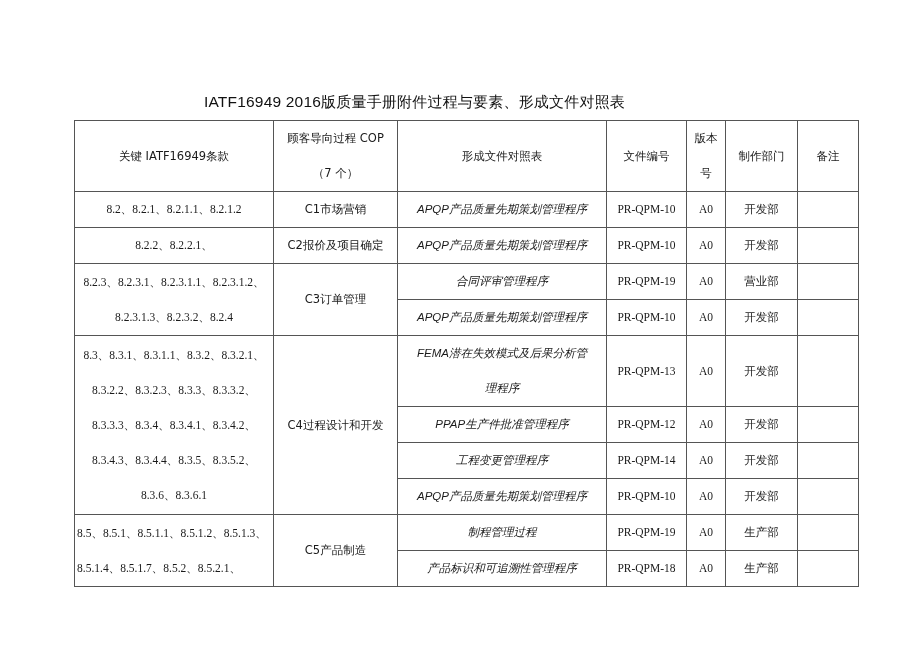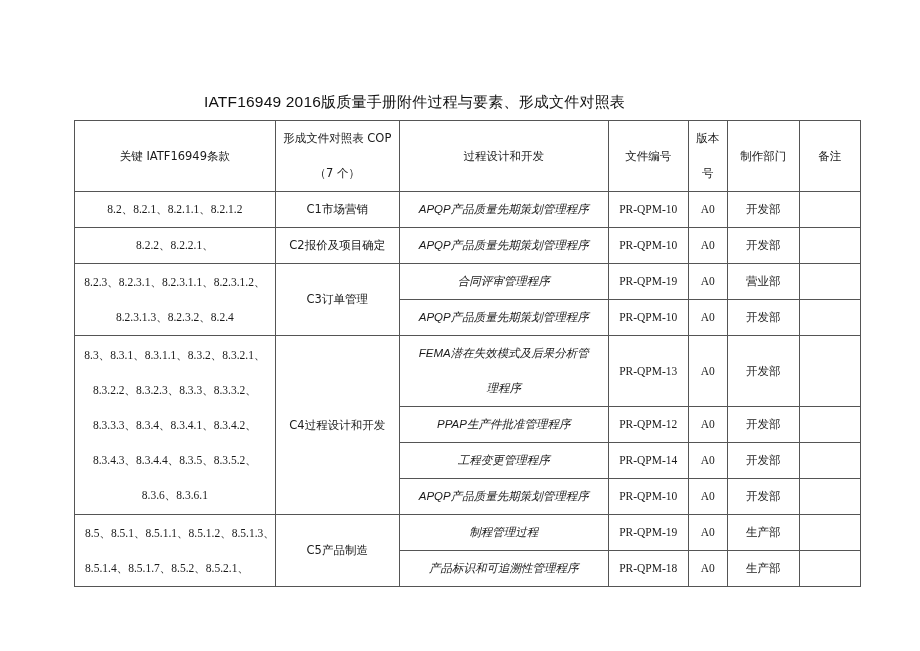--- a/index.html
+++ b/index.html
@@ -34,24 +34,24 @@
     <col style="width:80px">
     <col style="width:39px">
     <col style="width:72px">
     <col style="width:61px">
   </colgroup>
 
   <tbody>
       <tr class="hdr">
     <td><span>关键 IATF16949条款</span></td>
     <td class="twoline">
-      <div>形成文件对照表  COP</div>
+      <div>顾客导向过程  COP</div>
       <div>（7 个）</div>
     </td>
-    <td><span>过程设计和开发</span></td>
+    <td><span>形成文件对照表</span></td>
     <td><span>文件编号</span></td>
     <td class="twoline">
       <div>版本</div>
       <div>号</div>
     </td>
     <td><span>制作部门</span></td>
     <td><span>备注</span></td>
   </tr>
 
   <tr class="r">
@@ -132,21 +132,21 @@
   </tr>
   <tr class="r">
     <td class="sans"><span>APQP产品质量先期策划管理程序</span></td>
     <td class="code"><span>PR-QPM-10</span></td>
     <td class="code"><span>A0</span></td>
     <td><span>开发部</span></td>
     <td><span></span></td>
   </tr>
 
   <tr class="r">
-    <td class="clauses" rowspan="2" style="text-align:left; padding-left:10px;">
+    <td class="clauses" rowspan="2" style="text-align:left; padding-left:2px;">
       <div>8.5、8.5.1、8.5.1.1、8.5.1.2、8.5.1.3、</div>
       <div>8.5.1.4、8.5.1.7、8.5.2、8.5.2.1、</div>
     </td>
     <td rowspan="2"><span>C5产品制造</span></td>
     <td class="sans"><span>制程管理过程</span></td>
     <td class="code"><span>PR-QPM-19</span></td>
     <td class="code"><span>A0</span></td>
     <td><span>生产部</span></td>
     <td><span></span></td>
   </tr>

